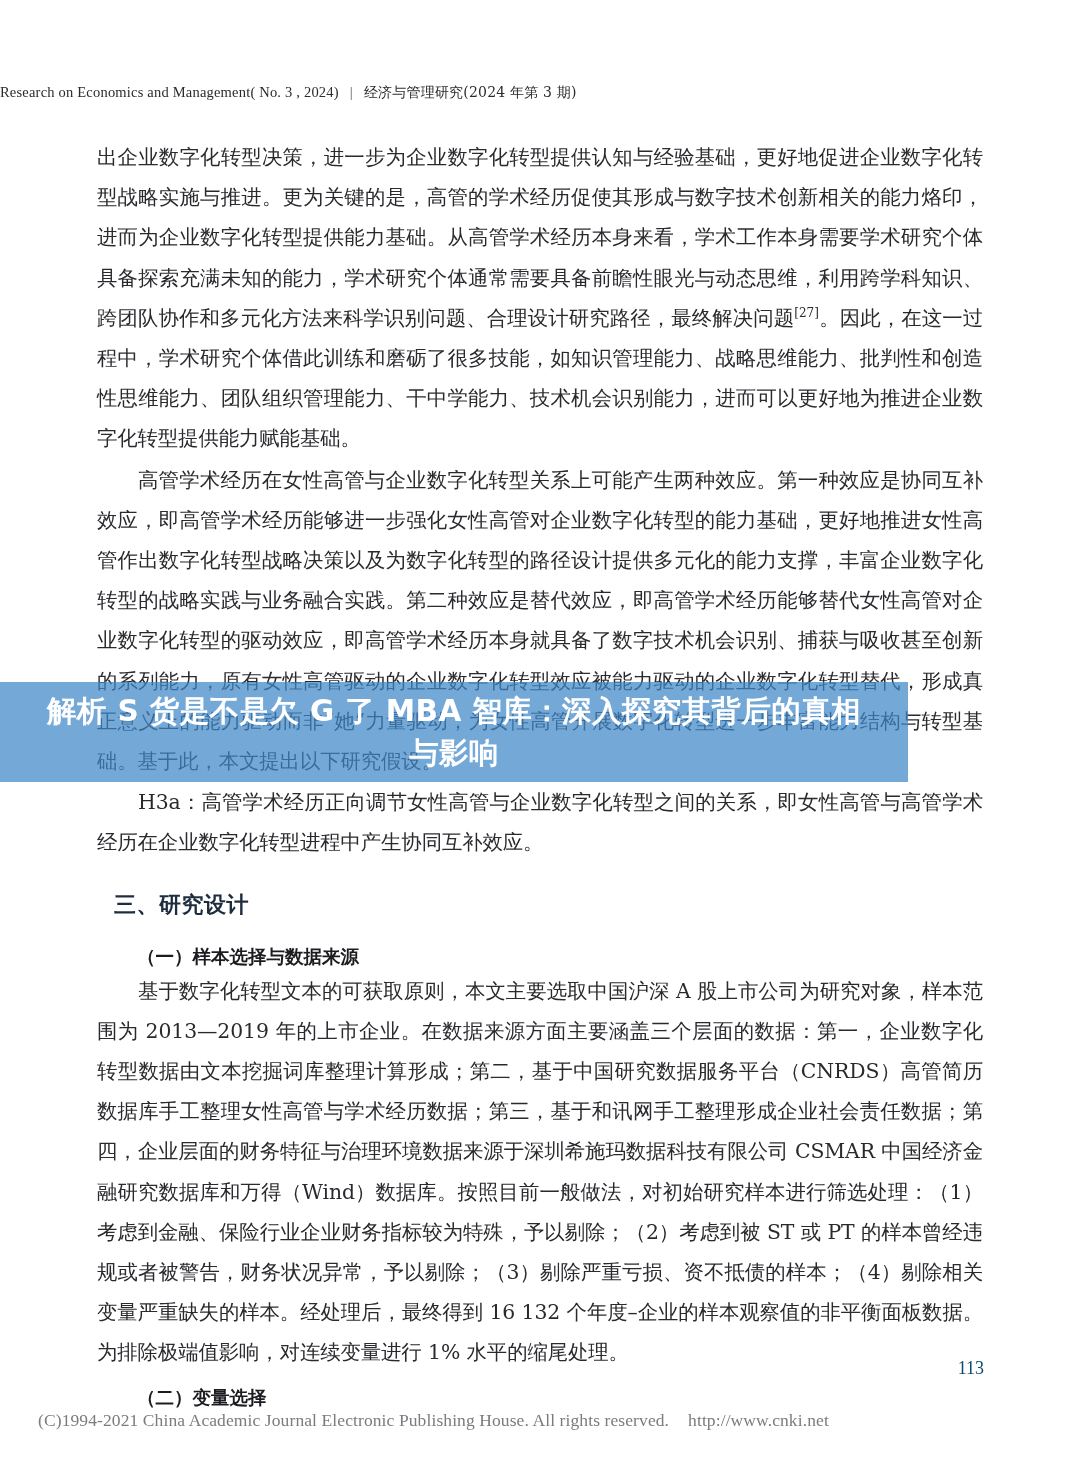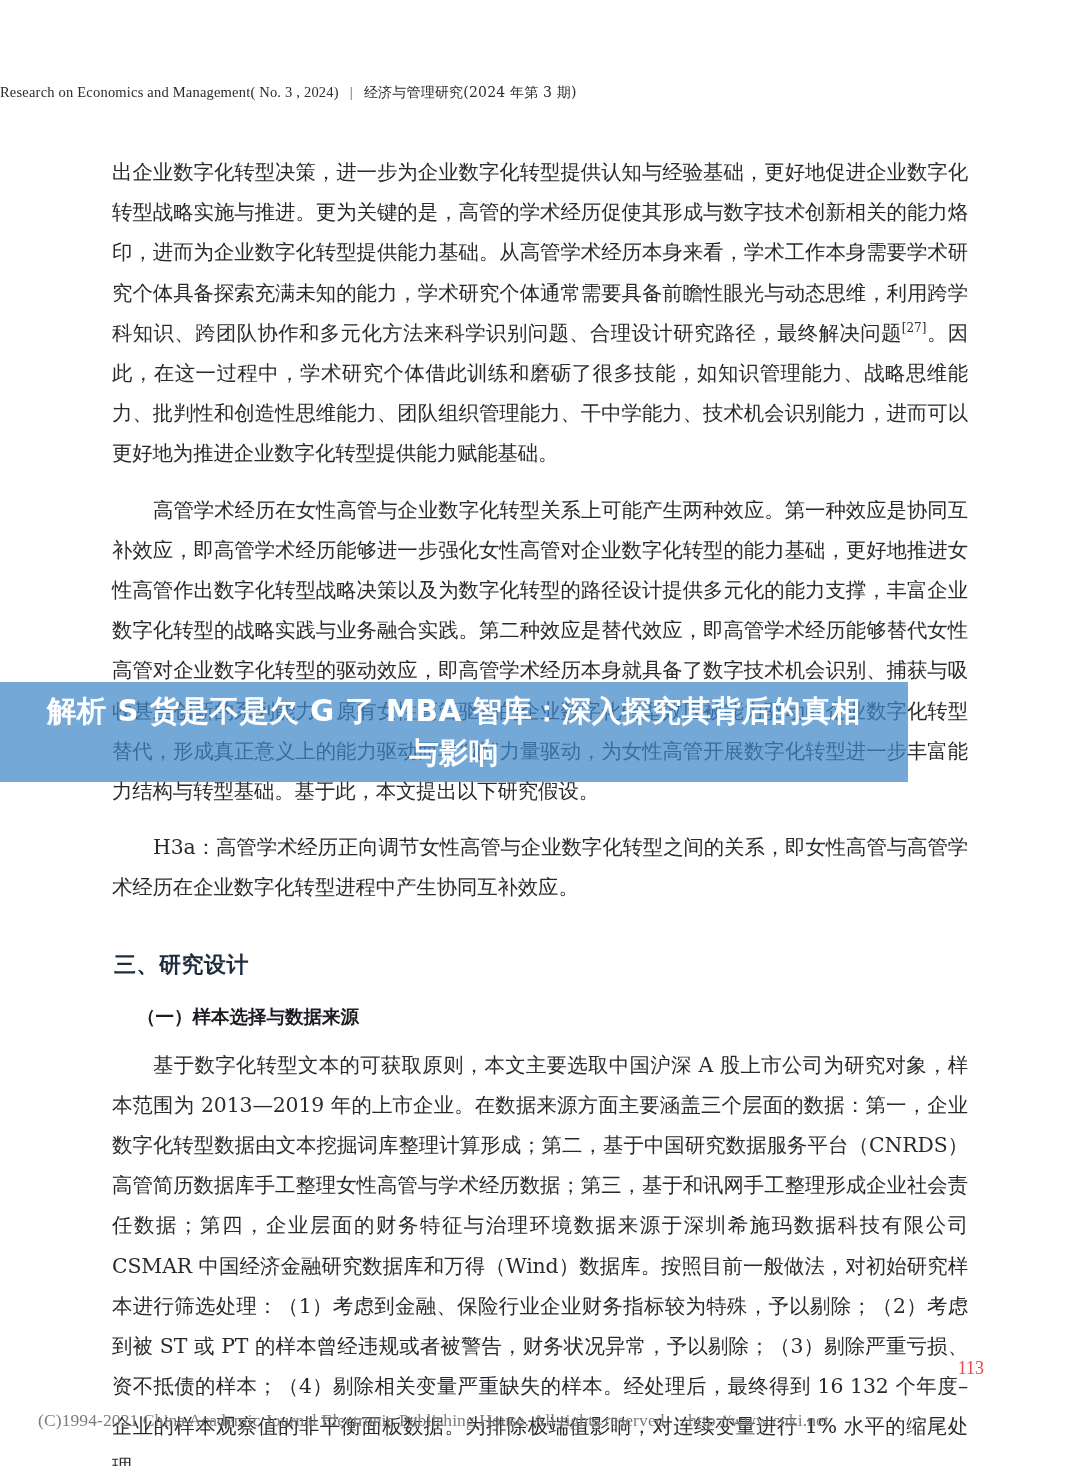--- a/index.html
+++ b/index.html
@@ -46,21 +46,21 @@
 
   
   .column {
     position: absolute;
     left: 96px;
     top: 136px;
     width: 888px;
   }
 
   p.body-text {
-    margin: 16px;
+    margin: 1px;
     font-family: "DejaVu Serif", "Liberation Serif", serif;
     font-size: 20.4px;
     line-height: 40.2px;
     color: #2a2a2e;
     text-align: justify;
     text-justify: inter-character;
     letter-spacing: -0.1px;
     text-indent: 0;
   }
   p.body-text.indent { text-indent: 41px; }
@@ -119,21 +119,21 @@
     width: 100%;
   }
 
   
   .page-number {
     position: absolute;
     right: 96px;
     top: 1358px;
     font-family: "Liberation Serif", serif;
     font-size: 18px;
-    color: #ef4444;
+    color: #0c4a6e;
   }
 
   
   .cnki-footer {
     position: absolute;
     left: 38px;
     top: 1410px;
     font-family: "Liberation Serif", serif;
     font-size: 17.5px;
     color: #7b7b80;

